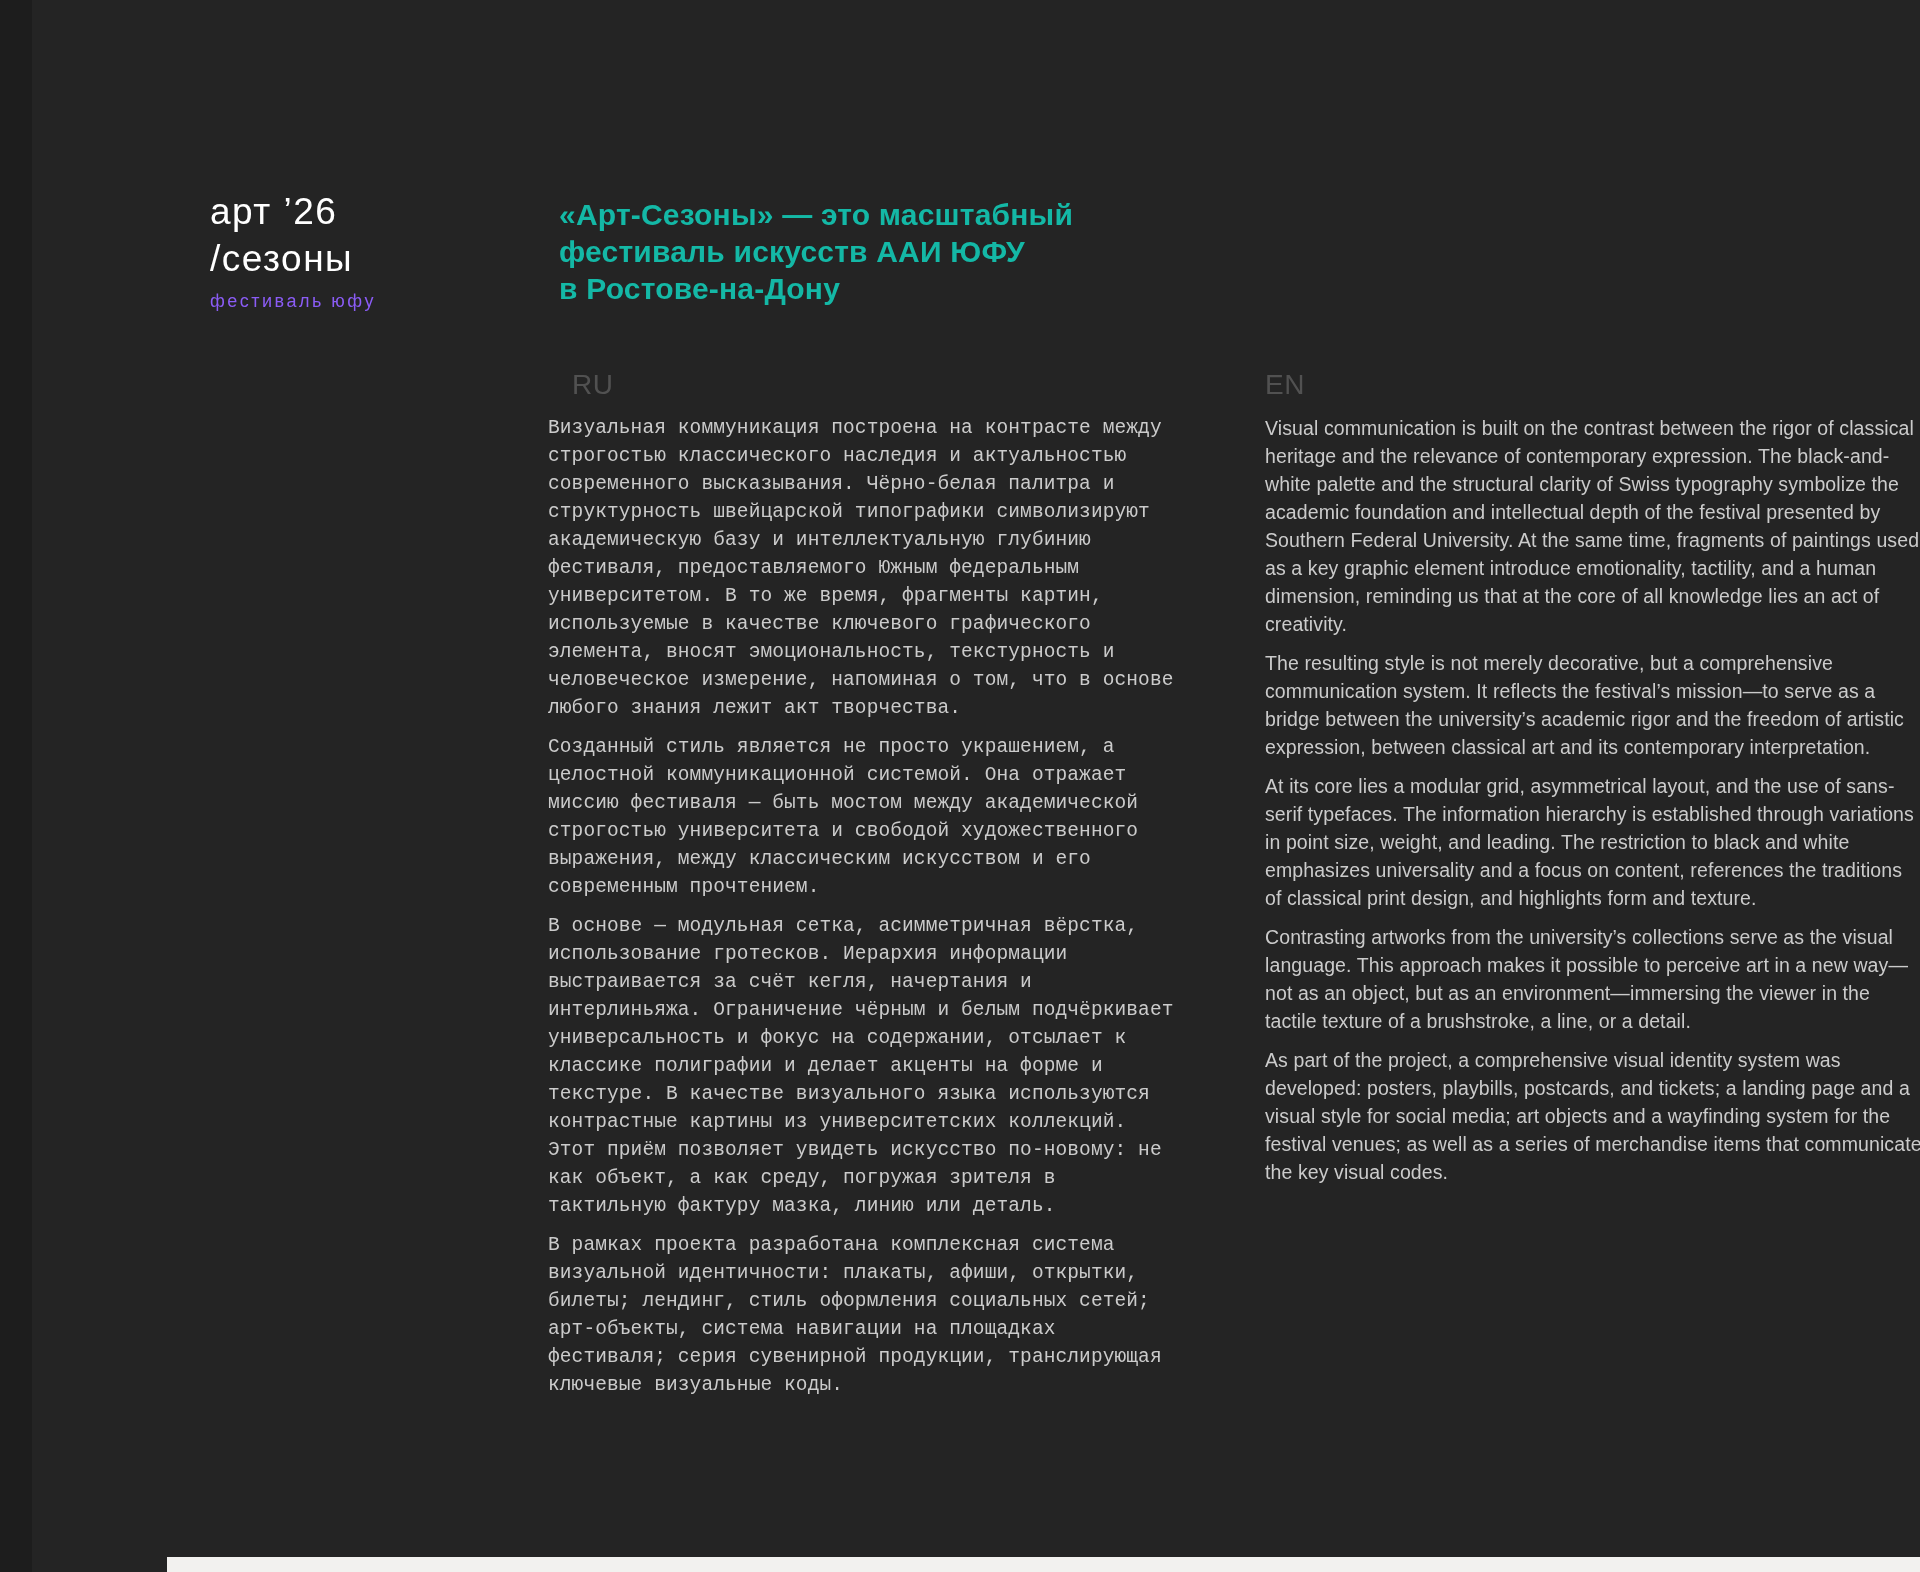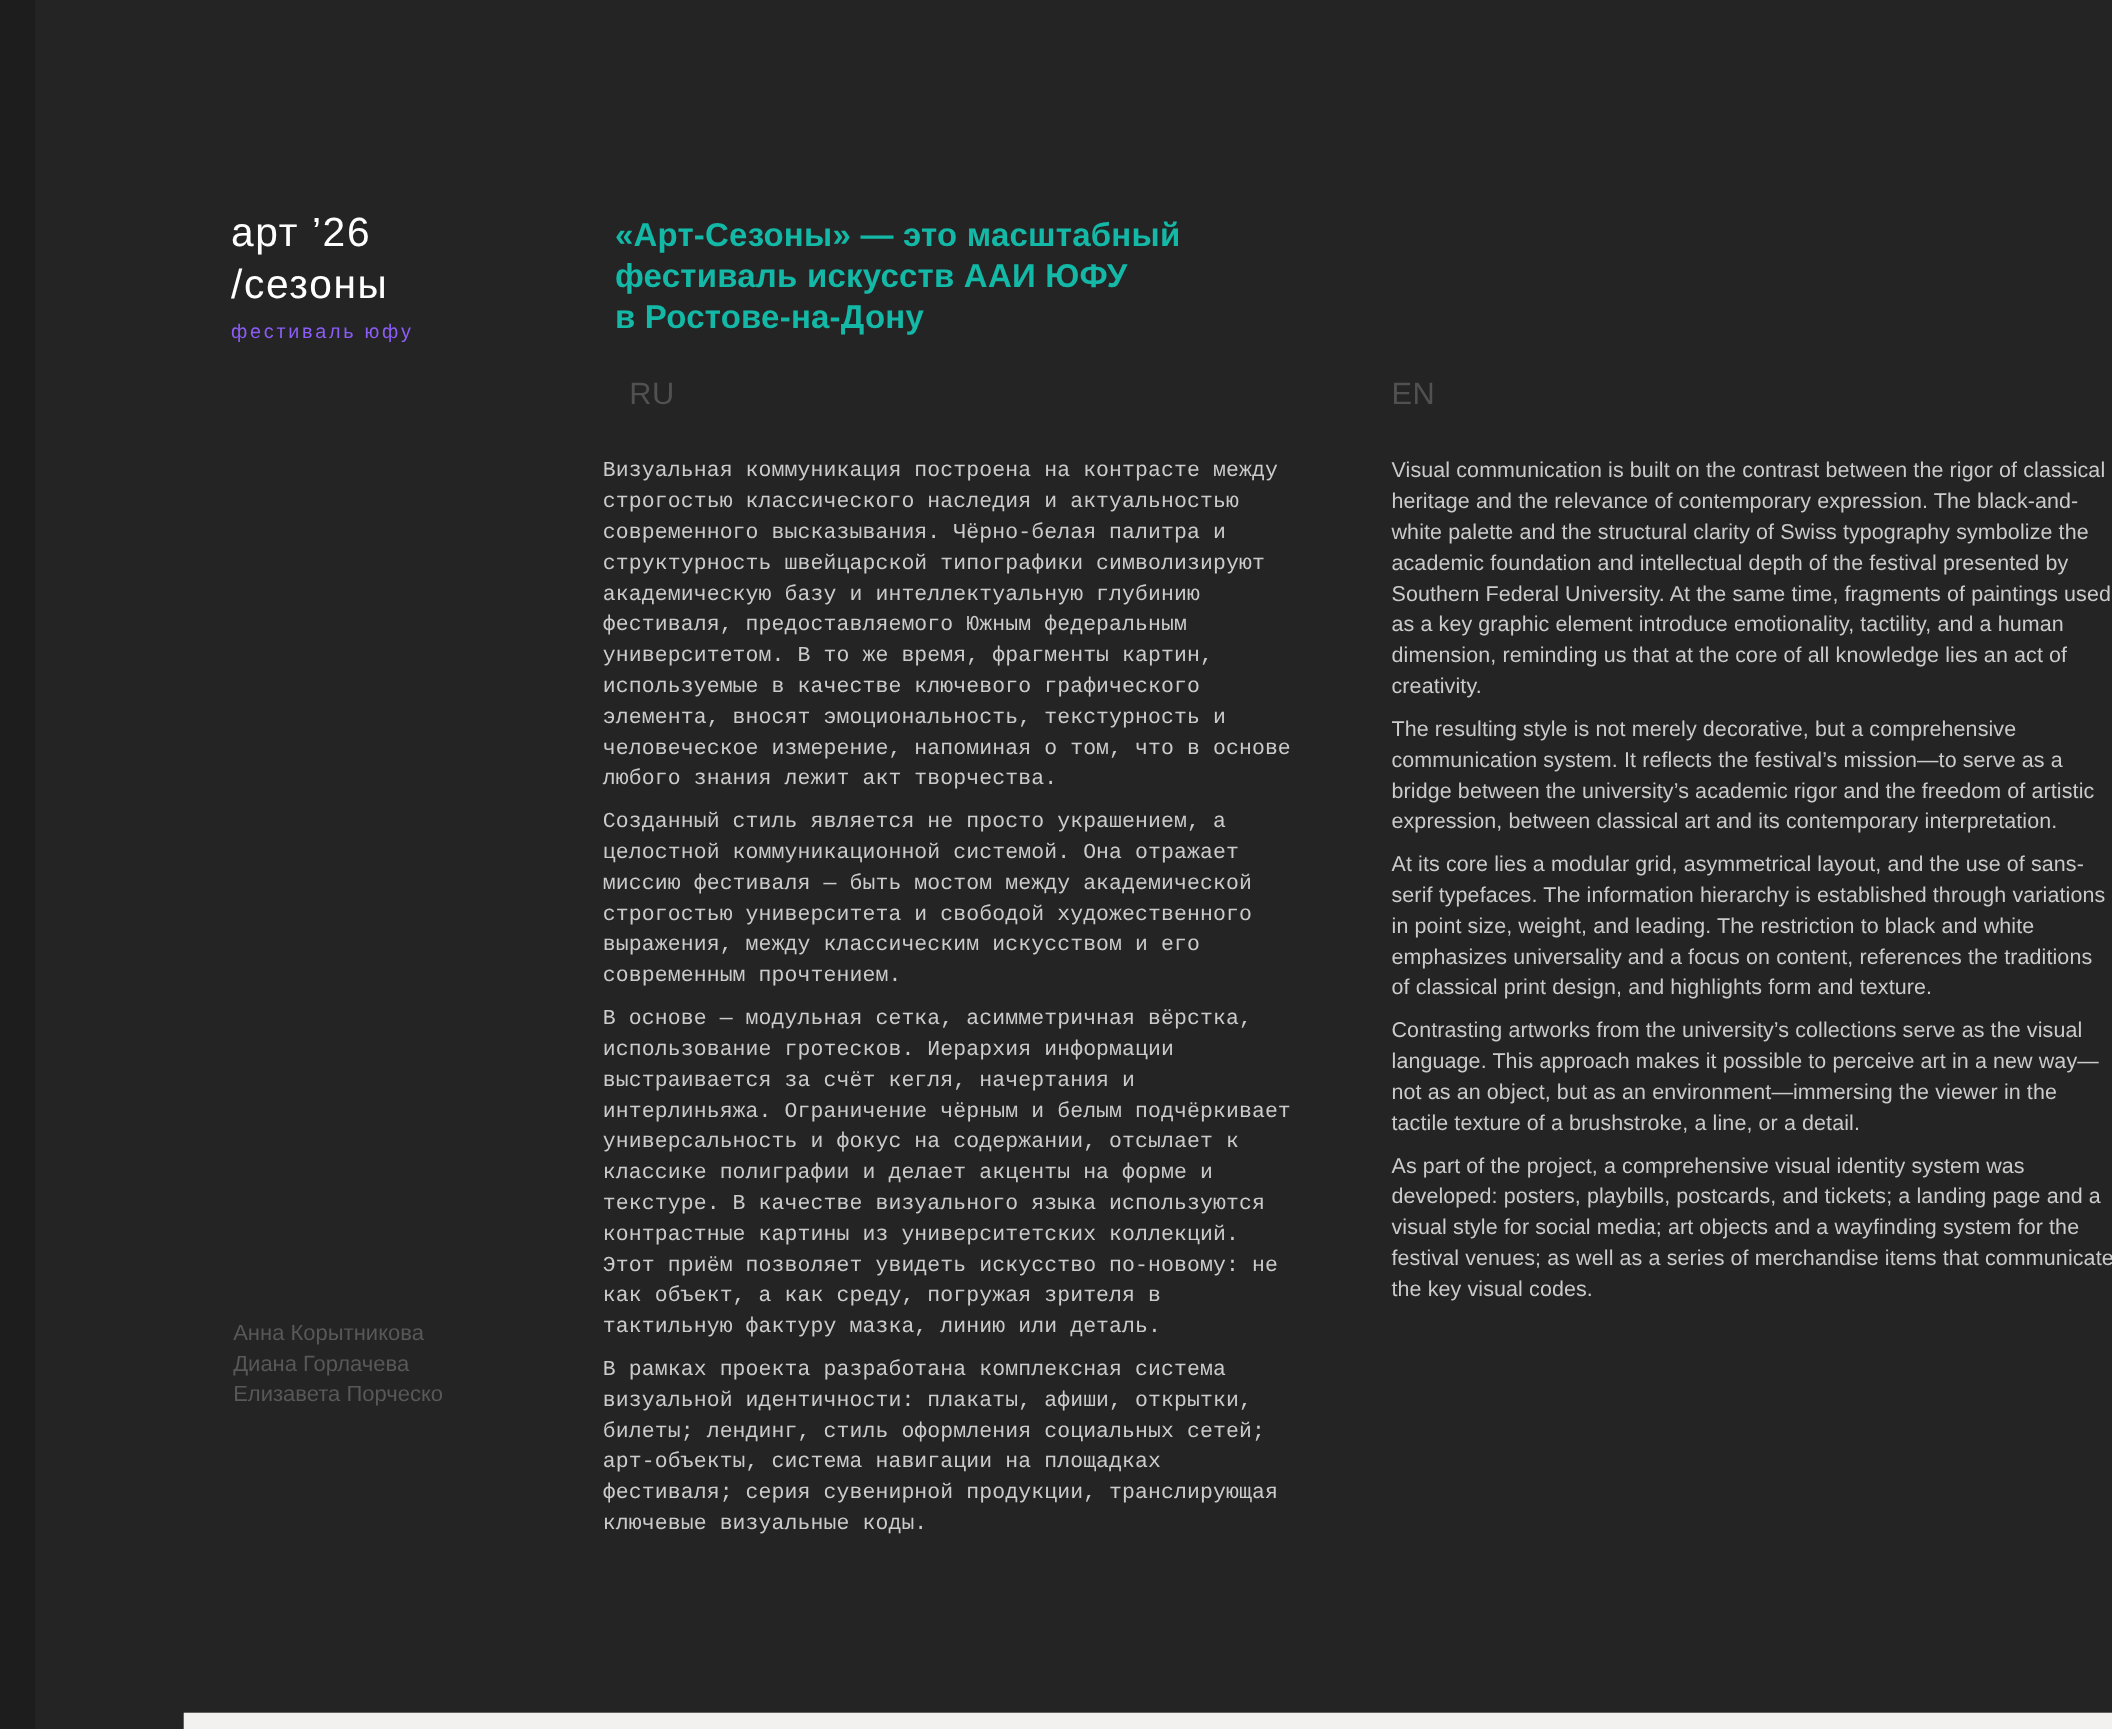--- a/index.html
+++ b/index.html
@@ -52,21 +52,21 @@
     line-height: 37px;
     font-weight: 700;
     color: #14b8a6;
     white-space: pre-line;
     letter-spacing: 0.2px;
   }
 
   
   .col-label {
     position: absolute;
-    top: 341px;
+    top: 368px;
     font-size: 28px;
     line-height: 34px;
     font-weight: 400;
     color: #515151;
     letter-spacing: 0.5px;
     text-align: center;
   }
   .col-label.ru { left: 540px; }
   .col-label.en { left: 1233px; }
 
@@ -134,21 +134,16 @@
     </section>
 
   <section class="col-body en">
       <div class="para">Visual communication is built on the contrast between the rigor of classical heritage and the relevance of contemporary expression. The black-and-white palette and the structural clarity of Swiss typography symbolize the academic foundation and intellectual depth of the festival presented by Southern Federal University. At the same time, fragments of paintings used as a key graphic element introduce emotionality, tactility, and a human dimension, reminding us that at the core of all knowledge lies an act of creativity.</div>
       <div class="para">The resulting style is not merely decorative, but a comprehensive communication system. It reflects the festival’s mission—to serve as a bridge between the university’s academic rigor and the freedom of artistic expression, between classical art and its contemporary interpretation.</div>
       <div class="para">At its core lies a modular grid, asymmetrical layout, and the use of sans-serif typefaces. The information hierarchy is established through variations in point size, weight, and leading. The restriction to black and white emphasizes universality and a focus on content, references the traditions of classical print design, and highlights form and texture.</div>
       <div class="para">Contrasting artworks from the university’s collections serve as the visual language. This approach makes it possible to perceive art in a new way—not as an object, but as an environment—immersing the viewer in the tactile texture of a brushstroke, a line, or a detail.</div>
       <div class="para">As part of the project, a comprehensive visual identity system was developed: posters, playbills, postcards, and tickets; a landing page and a visual style for social media; art objects and a wayfinding system for the festival venues; as well as a series of merchandise items that communicate the key visual codes.</div>
     </section>
 
-  <footer class="credits">
-      <div class="credit-line">Анна Корытникова</div>
-      <div class="credit-line">Диана Горлачева</div>
-      <div class="credit-line">Елизавета Порческо</div>
-    </footer>
 
   <div class="bottom-strip"></div>
 
 </div>
 
 </body></html>

